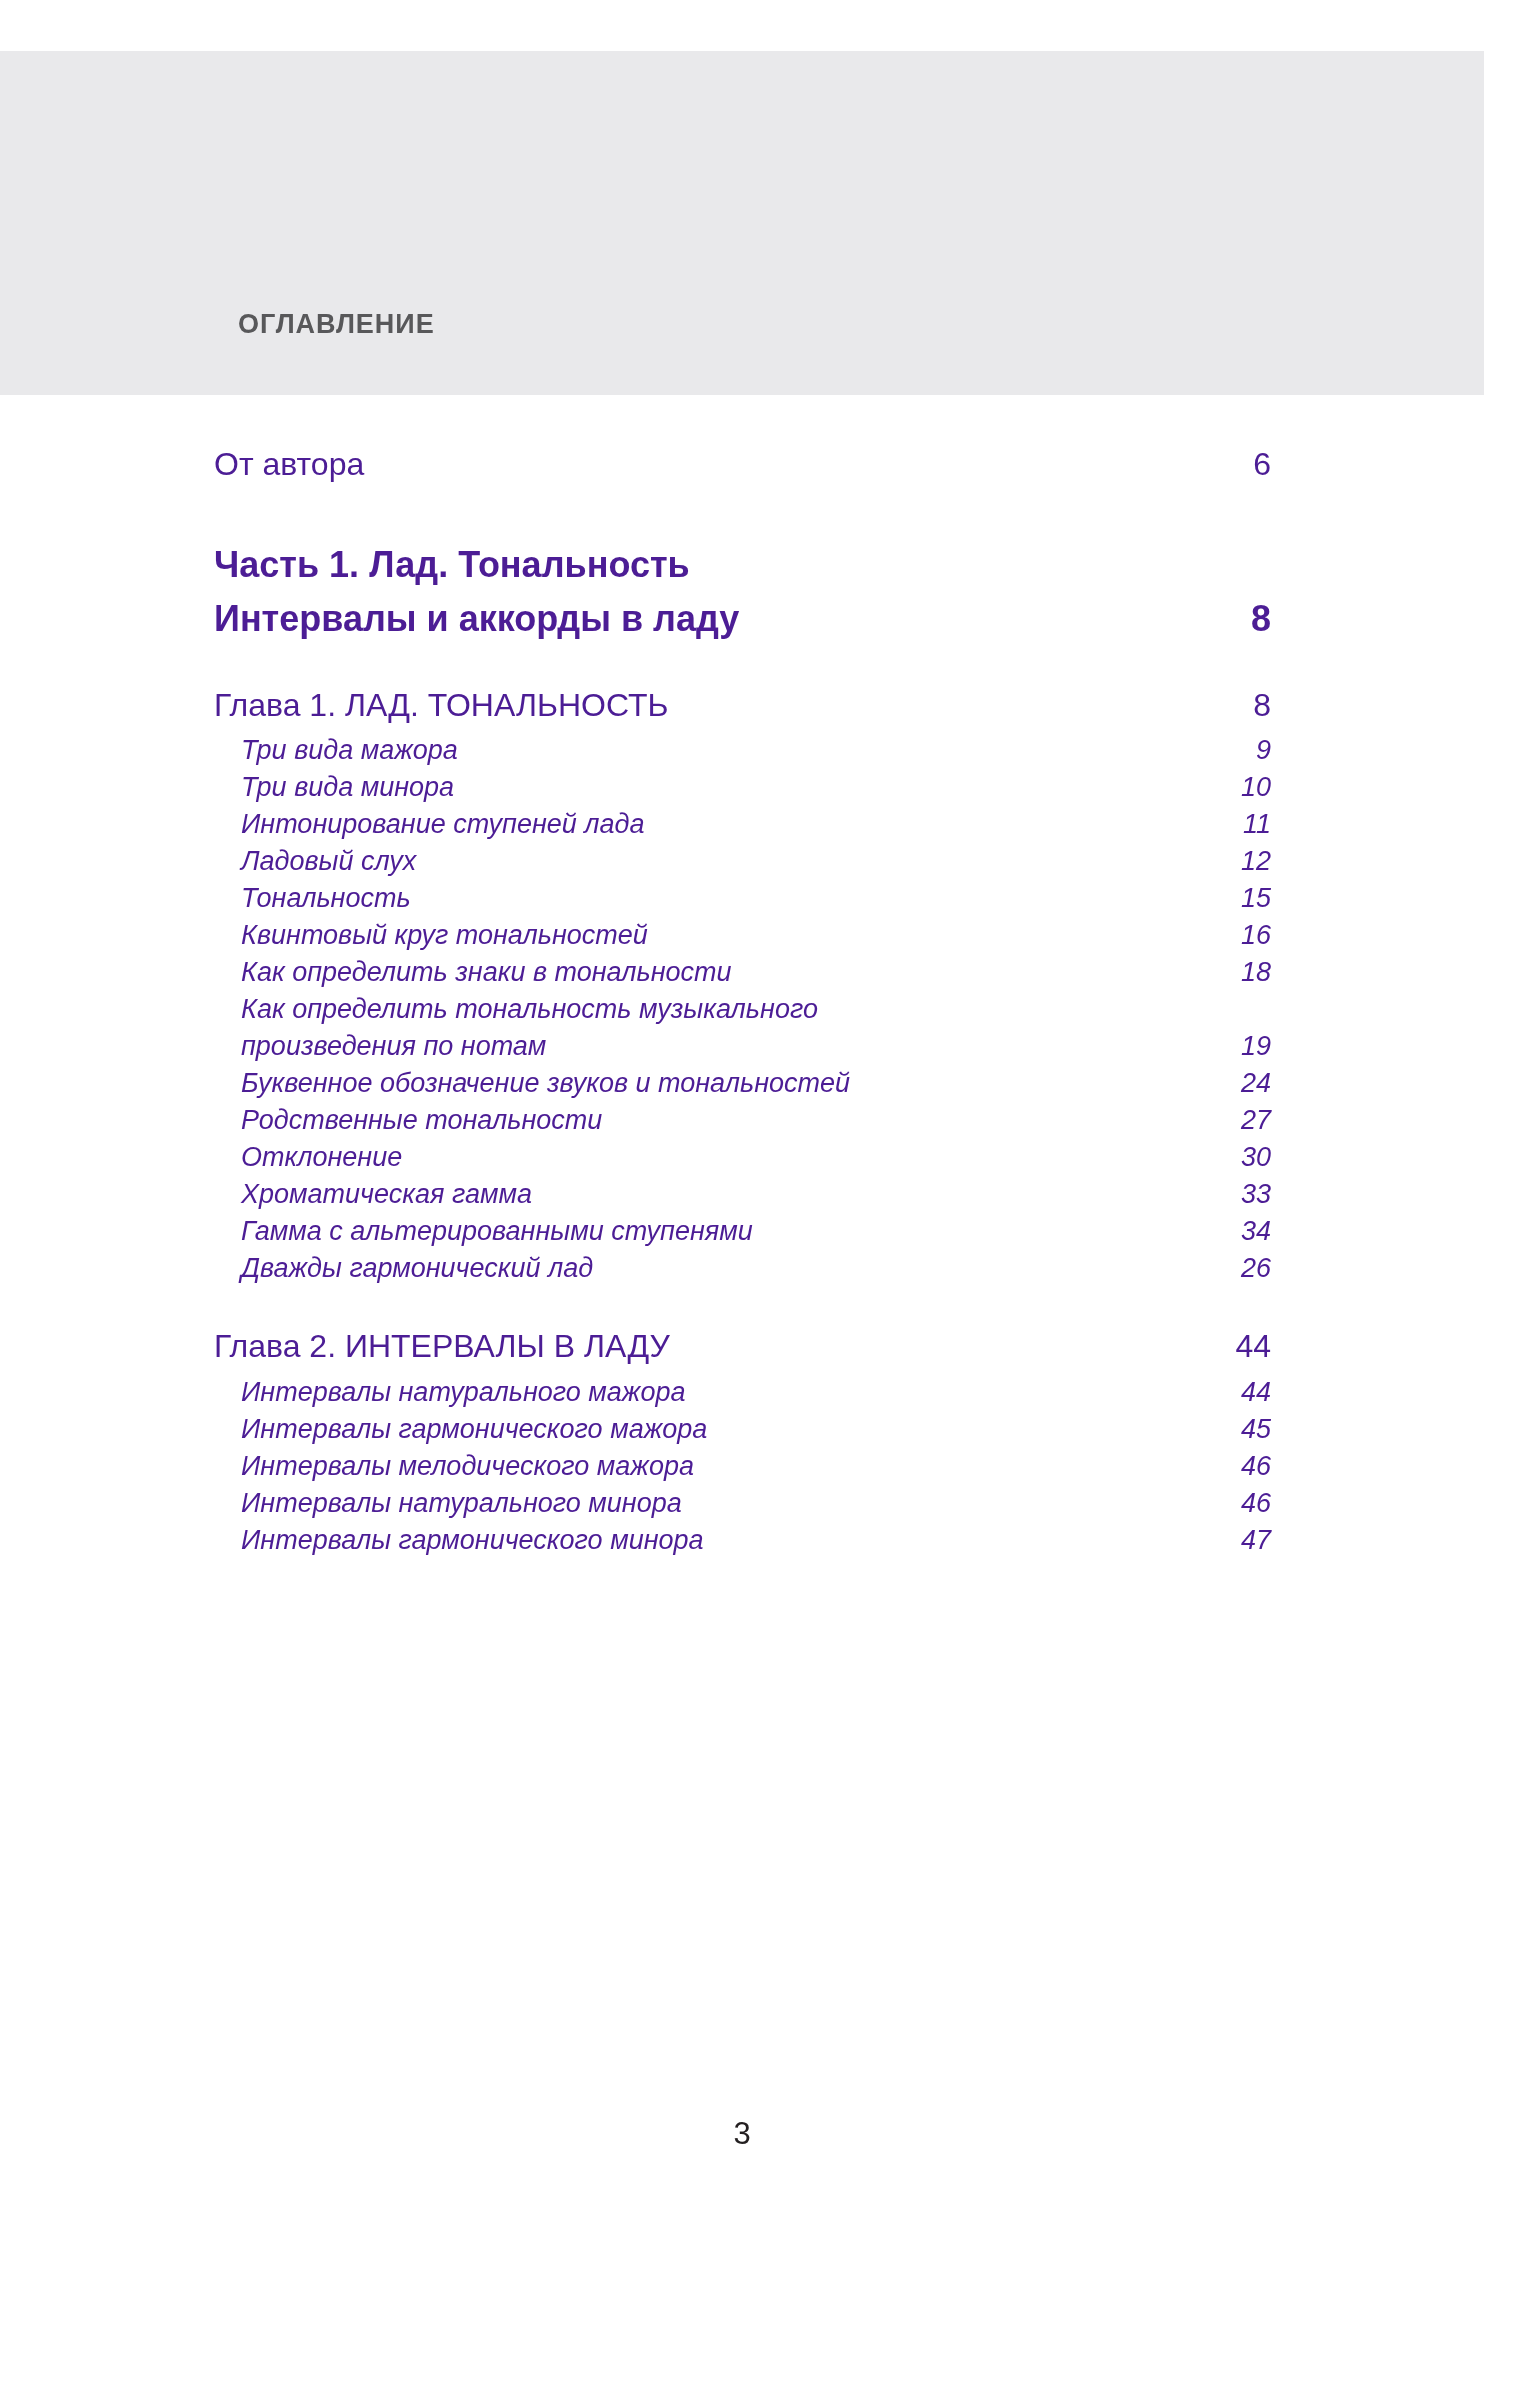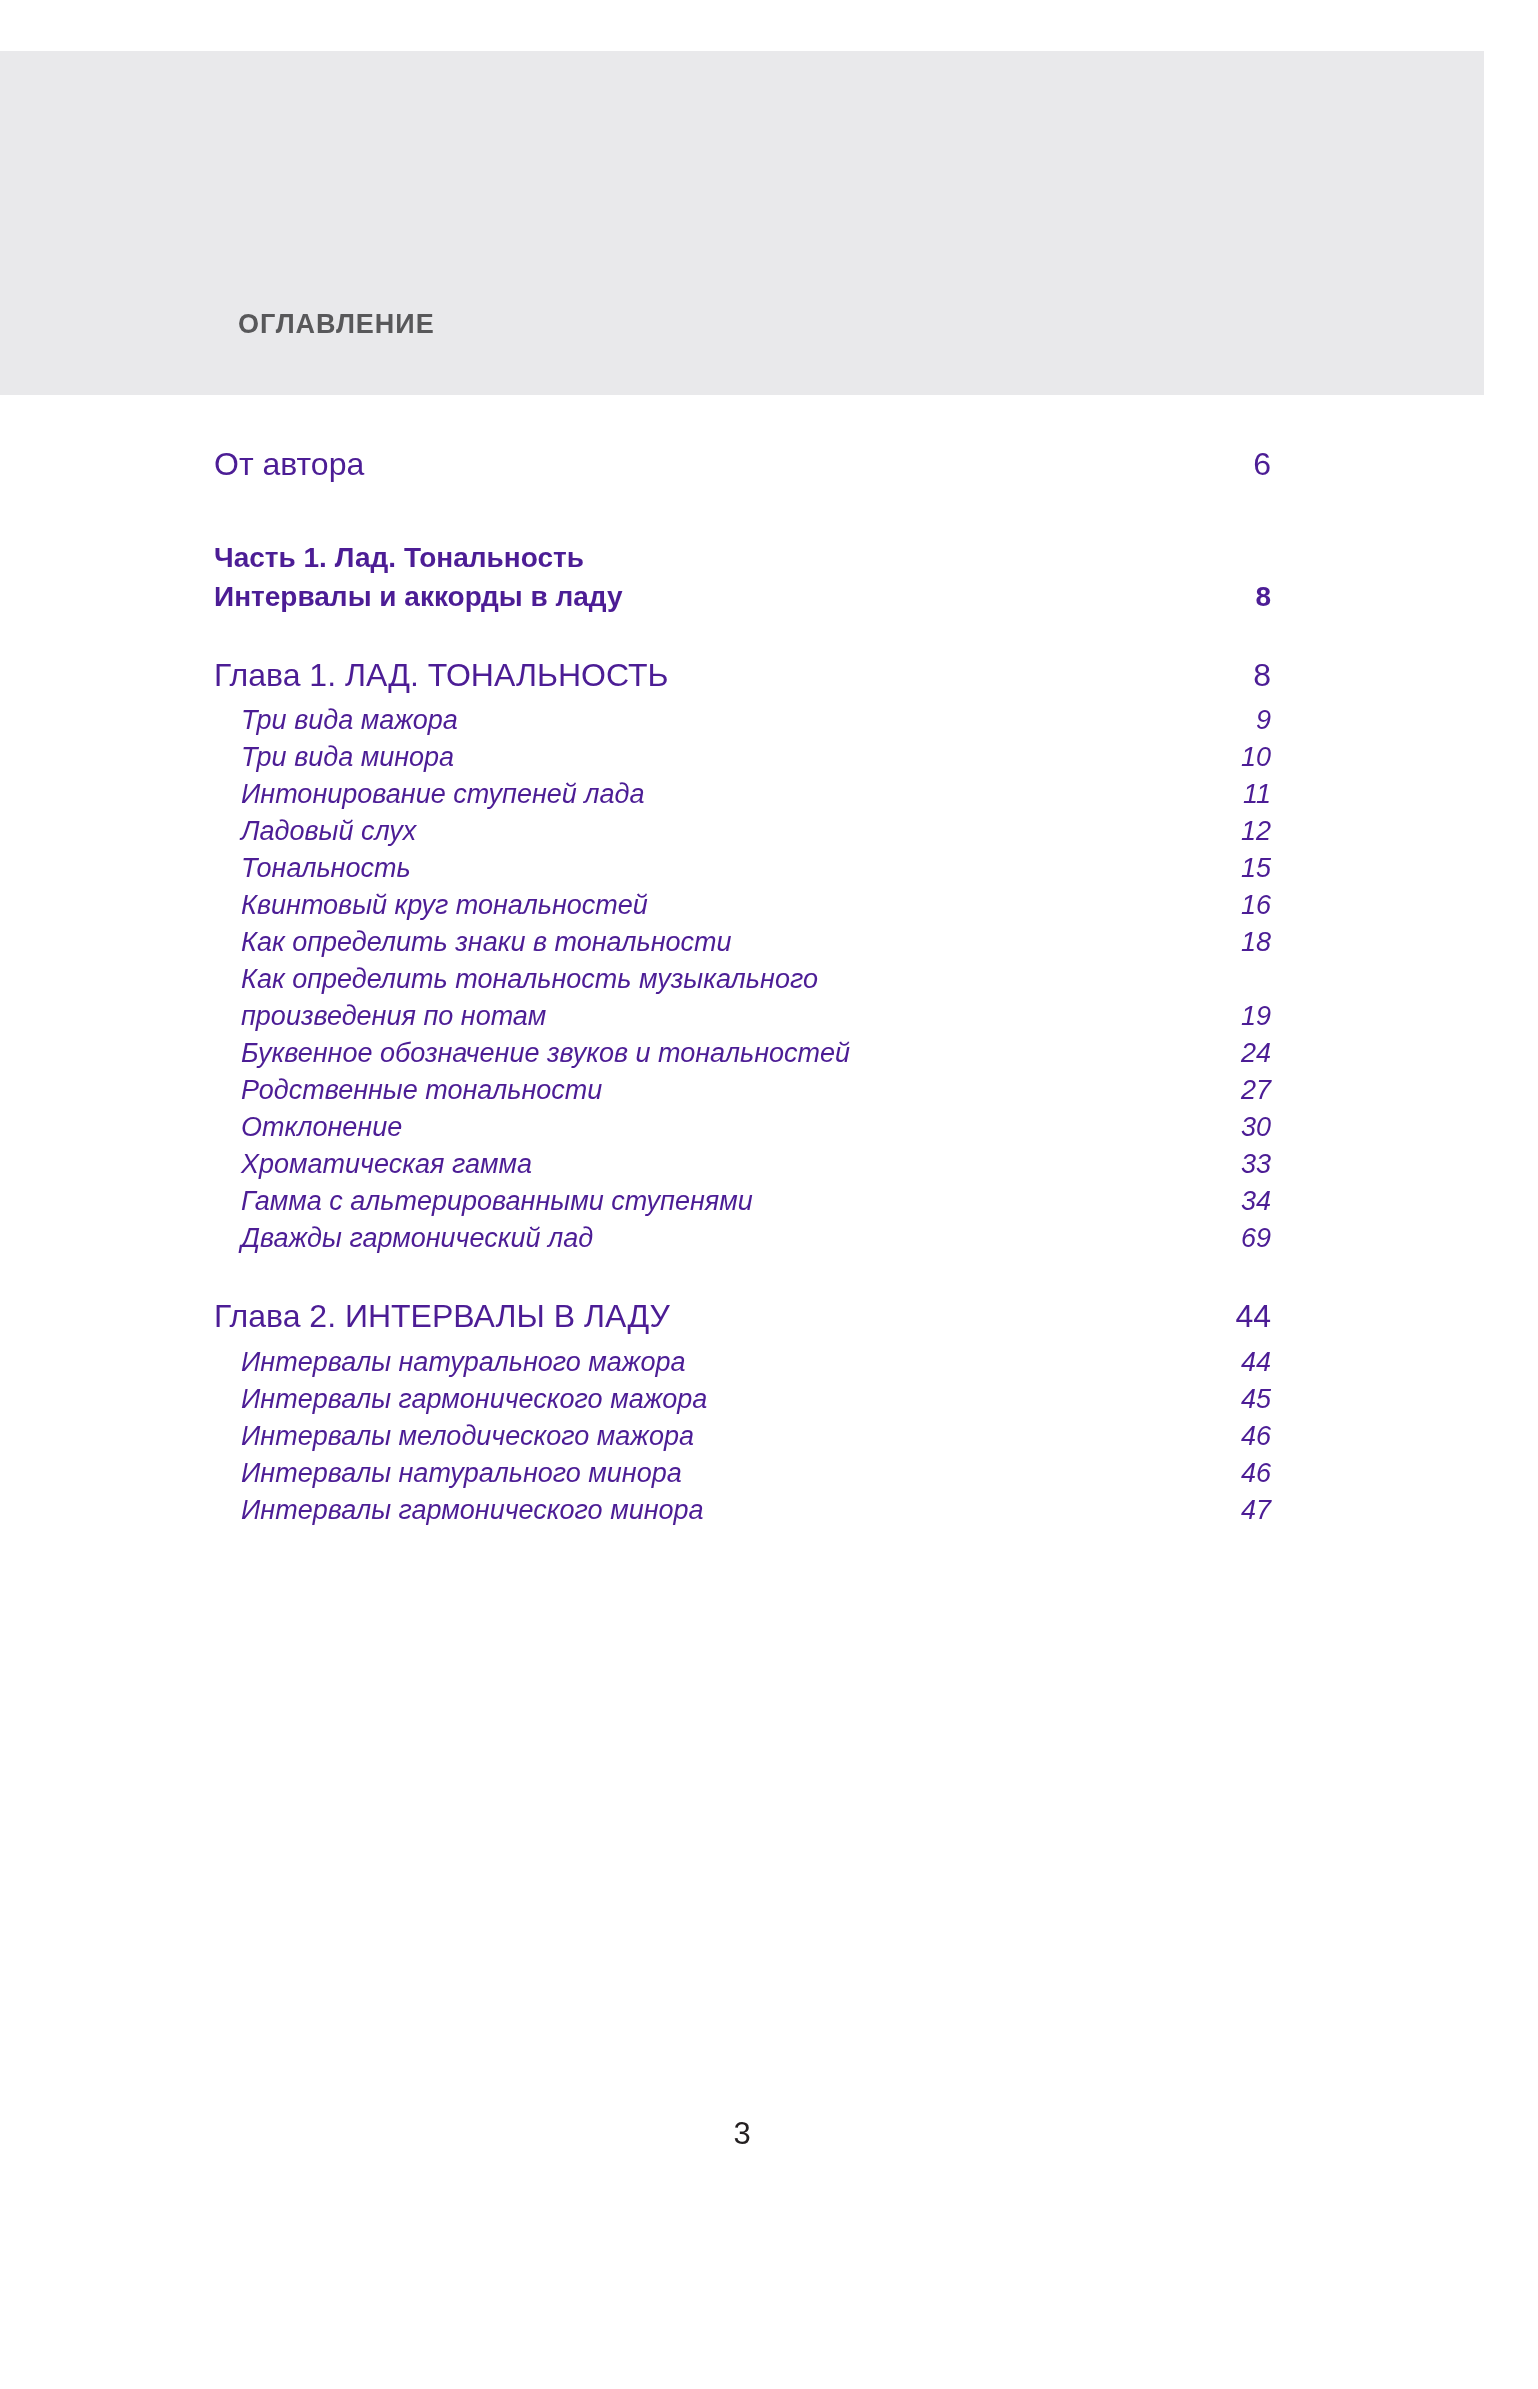--- a/index.html
+++ b/index.html
@@ -66,22 +66,22 @@
   .row.level-front {
     font-size: 32px;
     line-height: 42px;
     font-weight: normal;
     font-style: normal;
     margin-bottom: 0;
   }
 
   
   .row.level-part {
-    font-size: 28px;
-    line-height: 39px;
+    font-size: 36px;
+    line-height: 54px;
     font-weight: bold;
     font-style: normal;
     gap: 28px;
   }
   .row.level-part .label { white-space: pre-line; }
   .row.level-part .num { align-self: flex-end; }
 
   
   .row.level-chapter {
     font-size: 32px;
@@ -196,21 +196,21 @@
   <div class="row level-sub">
     <span class="label">Хроматическая гамма</span>
     <span class="num">33</span>
   </div>
   <div class="row level-sub">
     <span class="label">Гамма с альтерированными ступенями</span>
     <span class="num">34</span>
   </div>
   <div class="row level-sub">
     <span class="label">Дважды гармонический лад</span>
-    <span class="num">69</span>
+    <span class="num">26</span>
   </div>
 
   <div class="spacer-md"></div>
 
   <div class="row level-chapter">
     <span class="label">Глава 2. ИНТЕРВАЛЫ В ЛАДУ</span>
     <span class="num">44</span>
   </div>
 
   <div class="spacer-xs"></div>

